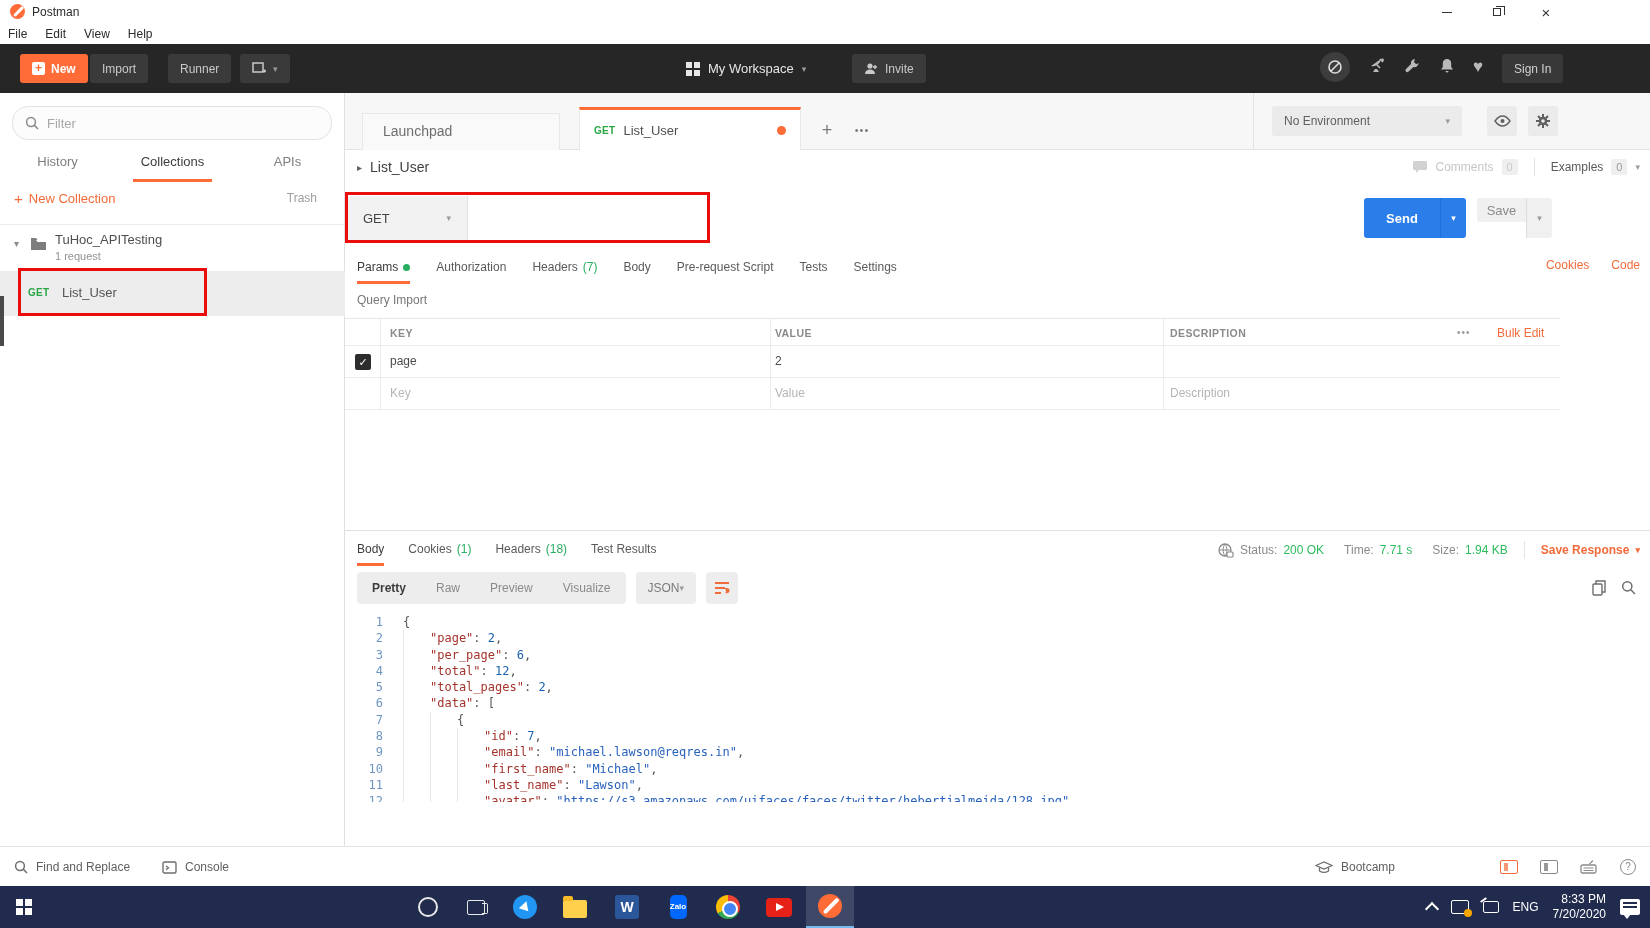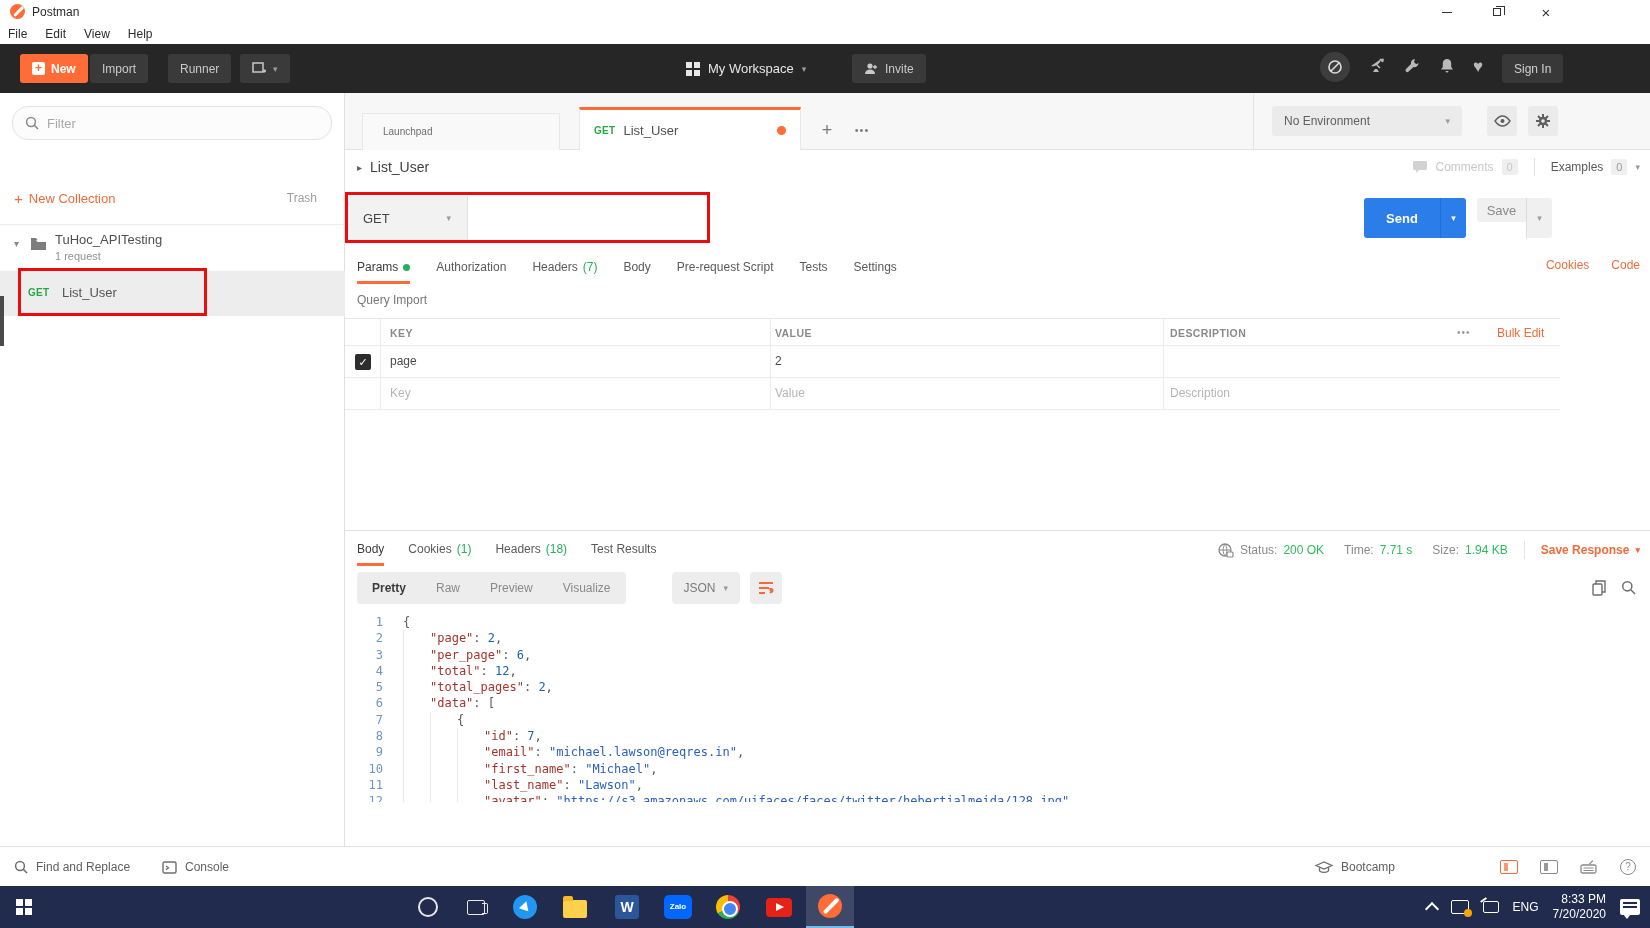--- a/index.html
+++ b/index.html
@@ -54,21 +54,21 @@
   .req-row { position:relative; height:45px; background:#ededed; }
   .badge-get { font-size:10px; font-weight:bold; color:#29a746; letter-spacing:.3px; }
   .req-row .badge-get { position:absolute; left:28px; top:16px; }
   .req-row .req-name { position:absolute; left:62px; top:14px; font-size:13px; color:#555; }
   .side-indicator { position:absolute; left:0; top:203px; width:4px; height:50px; background:#4a4a4a; }
 
   
   .main { position:absolute; left:345px; top:93px; width:1305px; height:753px; background:#fff; }
 
   .tabstrip { position:absolute; left:0; top:0; width:1305px; height:57px; background:#f7f7f7; border-bottom:1px solid #e3e3e3; }
-  .tab-launchpad { position:absolute; left:17px; top:20px; width:198px; height:37px; background:#f9f9f9; border:1px solid #e8e8e8; border-bottom:0; font-size:10px; color:#6e6e6e; line-height:35px; padding-left:20px; }
+  .tab-launchpad { position:absolute; left:17px; top:20px; width:198px; height:37px; background:#f9f9f9; border:1px solid #e8e8e8; border-bottom:0; font-size:14px; color:#6e6e6e; line-height:35px; padding-left:20px; }
   .tab-active { position:absolute; left:234px; top:14px; width:222px; height:43px; background:#fff; border:1px solid #e8e8e8; border-bottom:0; border-top:3px solid #ff6c37; display:flex; align-items:center; padding:0 14px; gap:8px; }
   .tab-active .tname { font-size:13px; color:#4f4f4f; }
   .tab-dot { width:9px; height:9px; border-radius:50%; background:#ff6c37; margin-left:auto; }
   .strip-btn { position:absolute; top:22px; width:30px; height:30px; display:flex; align-items:center; justify-content:center; color:#7a7a7a; }
   .strip-divider { position:absolute; left:908px; top:0; height:57px; border-left:1px solid #e3e3e3; }
   .env-select { position:absolute; left:927px; top:13px; width:190px; height:30px; background:#ebebeb; border-radius:3px; display:flex; align-items:center; padding:0 12px; font-size:12px; color:#5f5f5f; }
   .env-select .caret { margin-left:auto; }
   .sq-btn { position:absolute; top:13px; width:30px; height:30px; background:#ebebeb; border-radius:3px; display:flex; align-items:center; justify-content:center; color:#5f5f5f; }
 
   .req-header { position:absolute; left:0; top:57px; width:1305px; height:36px; }
@@ -117,21 +117,21 @@
   .stat-label { color:#8a8a8a; }
   .stat-val { color:#2cbb5d; }
   .save-resp { color:#f26b3a; font-weight:bold; display:flex; gap:6px; align-items:center; }
   .save-resp .caret { color:#f26b3a; }
   .resp-sep { width:1px; height:18px; background:#e5e5e5; margin:0 10px; }
 
   .view-bar { position:absolute; left:12px; top:479px; height:32px; display:flex; gap:10px; align-items:center; }
   .seg { background:#ededed; border-radius:4px; height:32px; display:flex; align-items:center; }
   .seg span { font-size:12px; color:#8a8a8a; padding:0 15px; }
   .seg span.active { color:#3c3c3c; font-weight:bold; }
-  .fmt-sel { background:#ededed; border-radius:4px; height:32px; display:flex; align-items:center; gap:8px; padding:0 12px; font-size:12px; color:#7a7a7a;margin-left:36px; }
+  .fmt-sel { background:#ededed; border-radius:4px; height:32px; display:flex; align-items:center; padding:0 12px; font-size:12px; color:#7a7a7a; }
   .wrap-btn { background:#ededed; border-radius:4px; height:32px; width:32px; display:flex; align-items:center; justify-content:center; color:#f26b3a; }
   .code-tools { position:absolute; right:14px; top:487px; display:flex; gap:14px; color:#6e6e6e; }
 
   .code-view { position:absolute; left:0; top:515px; width:1290px; height:194px; overflow:hidden; padding-top:6px; font-family:"DejaVu Sans Mono",monospace; font-size:12px; }
   .cl { height:16.3px; line-height:16.3px; white-space:pre; display:flex; }
   .cg { width:38px; text-align:right; color:#6e96c3; flex:0 0 38px; padding-right:0; }
   .cc { margin-left:20px; display:flex; }
   .gl { display:inline-block; width:27px; border-left:1px solid #e8e8e8; flex:0 0 27px; }
   .t-k { color:#a5342c; }
   .t-s { color:#2962bd; }
@@ -162,21 +162,21 @@
   .tb-slot { position:absolute; top:0; width:48px; height:42px; display:flex; align-items:center; justify-content:center; }
   .tb-slot.active-app { background:rgba(255,255,255,.14); border-bottom:2px solid #76b9ed; }
   .cortana-ring { width:20px; height:20px; border:2px solid #e8e8e8; border-radius:50%; }
   .taskview { width:18px; height:15px; border:1.5px solid #e8e8e8; border-radius:2px; position:relative; background:transparent; }
   .taskview::after { content:''; position:absolute; right:-4px; top:2px; width:5px; height:9px; border:1.5px solid #e8e8e8; border-left:0; border-radius:0 2px 2px 0; }
   .msgr { width:24px; height:24px; border-radius:50%; background:#2196f3; position:relative; }
   .msgr::after { content:''; position:absolute; left:7px; top:6px; width:0; height:0; border-left:5px solid transparent; border-right:5px solid transparent; border-bottom:9px solid #fff; transform:rotate(18deg); }
   .folder-ic { width:24px; height:18px; background:#ffd04c; border-radius:2px; position:relative; margin-top:4px; }
   .folder-ic::before { content:''; position:absolute; left:0; top:-4px; width:10px; height:5px; background:#f7b928; border-radius:2px 2px 0 0; }
   .word-ic { width:24px; height:24px; background:#2b579a; border-radius:3px; color:#fff; font-weight:bold; font-size:14px; text-align:center; line-height:24px; }
-  .zalo-ic { width:28px; height:24px; background:#0068ff; border-radius:5px; color:#fff; font-weight:bold; font-size:8px; text-align:center; line-height:24px; }
+  .zalo-ic { width:17px; height:24px; background:#0068ff; border-radius:5px; color:#fff; font-weight:bold; font-size:8px; text-align:center; line-height:24px; }
   .chrome-ic { width:24px; height:24px; border-radius:50%; background:conic-gradient(#ea4335 0 33%, #34a853 33% 66%, #fbbc05 66% 100%); position:relative; }
   .chrome-ic::after { content:''; position:absolute; left:6px; top:6px; width:12px; height:12px; border-radius:50%; background:#4285f4; border:2.5px solid #fff; }
   .yt-ic { width:26px; height:19px; background:#e62117; border-radius:4px; position:relative; }
   .yt-ic::after { content:''; position:absolute; left:10px; top:5px; width:0; height:0; border-top:4.5px solid transparent; border-bottom:4.5px solid transparent; border-left:8px solid #fff; }
   .pm-ic-lg { width:24px; height:24px; border-radius:50%; background:#ff6c37; position:relative; overflow:hidden; }
   .pm-ic-lg::after { content:''; position:absolute; left:3px; top:10px; width:20px; height:3.5px; background:#fff; transform:rotate(-45deg); border-radius:2px; }
   .tray { position:absolute; right:0; top:0; height:42px; display:flex; align-items:center; gap:14px; padding-right:10px; color:#fff; }
   .tray-chevron { width:10px; height:10px; border-left:2px solid #fff; border-top:2px solid #fff; transform:rotate(45deg); margin-top:4px; }
   .tray-photo { width:18px; height:14px; border:1.5px solid #fff; border-radius:2px; position:relative; }
   .tray-photo::after { content:''; position:absolute; right:-4px; bottom:-4px; width:8px; height:8px; border-radius:50%; background:#f7a500; }
@@ -284,20 +284,25 @@
   </div>
 
   <div class="sidebar">
     <div class="filter">
       <svg width="14" height="14" viewBox="0 0 14 14">
           <circle cx="6" cy="6" r="4.4" fill="none" stroke="#8a8a8a" stroke-width="1.5"></circle>
           <path d="M9.4 9.4 13 13" stroke="#8a8a8a" stroke-width="1.5"></path>
         </svg>
       <input type="text" placeholder="Filter" style="">
     </div>
+    <div class="side-tabs">
+      <div class="side-tab">History</div>
+      <div class="side-tab active">Collections</div>
+      <div class="side-tab">APIs</div>
+    </div>
     <div class="side-actions">
       <div class="newcoll">
         <span style="font-size:15px;">+</span>
         <span>New Collection</span>
       </div>
       <span class="trash">Trash</span>
     </div>
     <div class="coll-block">
       <div class="coll-row">
         <span class="coll-caret">▾</span>

